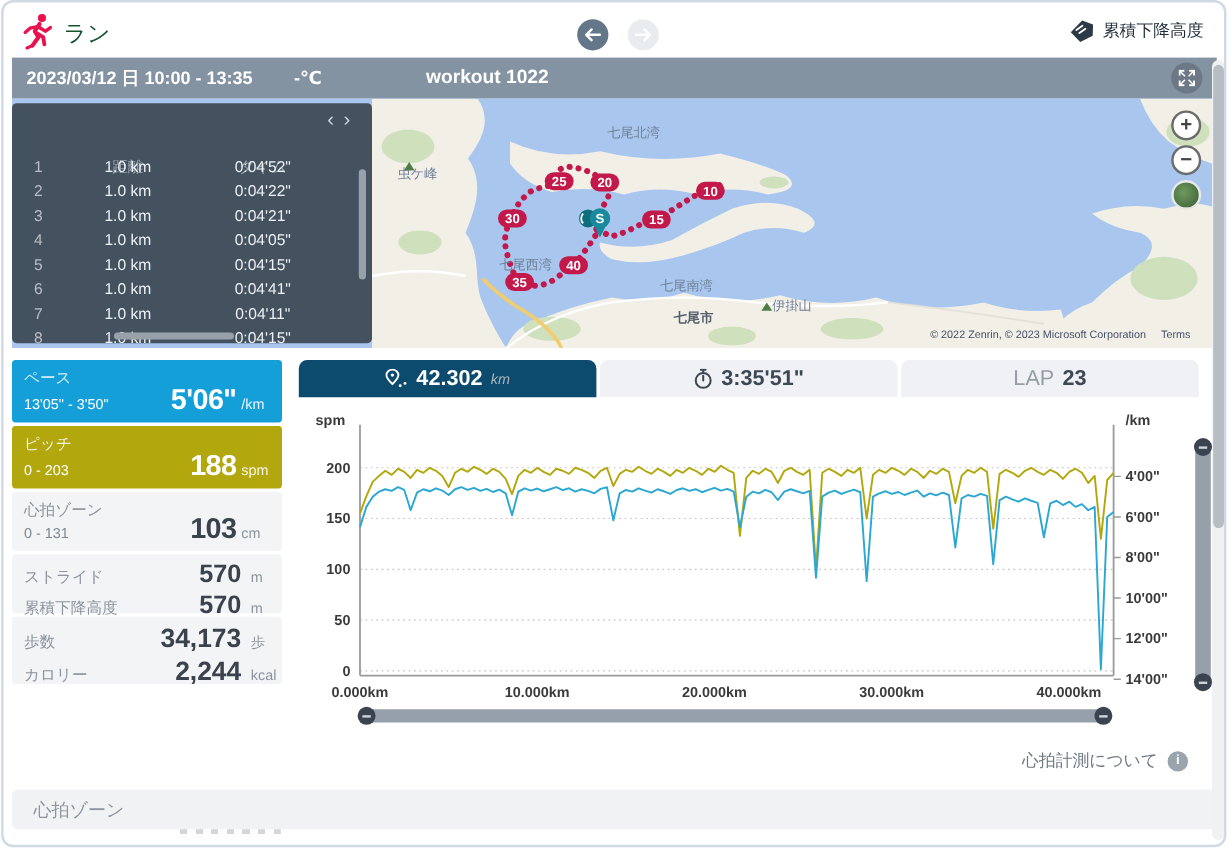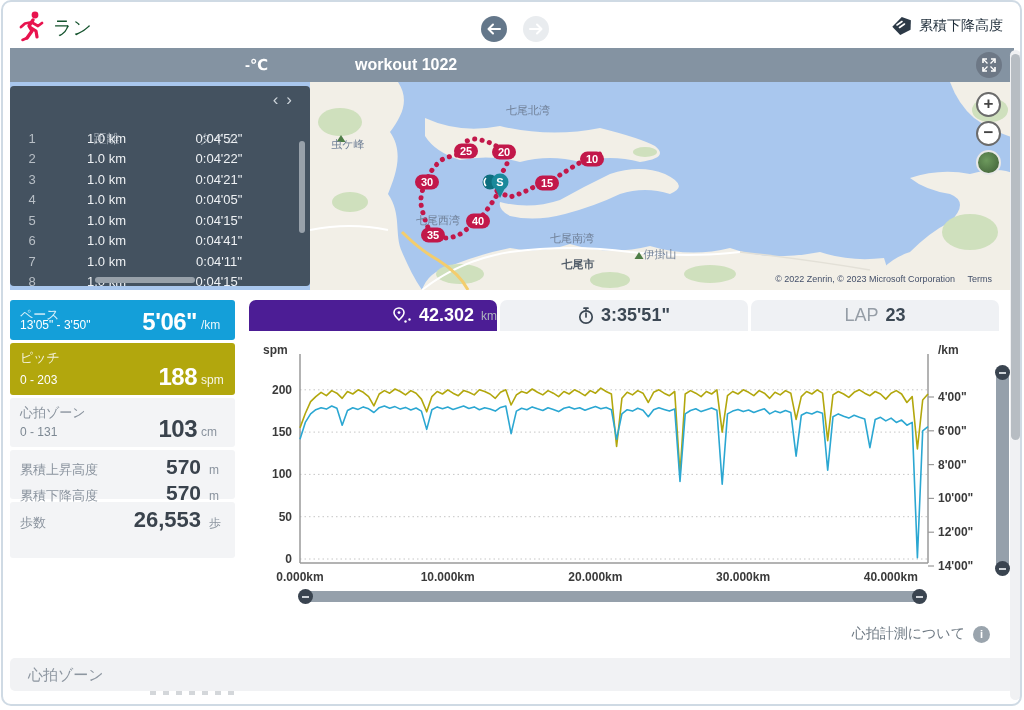--- a/index.html
+++ b/index.html
@@ -56,22 +56,22 @@
   .duo .row{display:flex;align-items:baseline;padding:1px 4px 1px 10px;}
   .duo .row .lbl2{flex:1;font-size:13px;color:#8a939e;}
   .duo .row .val2{font-size:21px;font-weight:bold;color:#3a434d;}
   .duo .row .unit2{width:30px;padding-left:8px;font-size:12px;color:#8a939e;box-sizing:border-box;}
 
   
   .panel{position:absolute;left:249px;top:300px;width:765px;height:350px;}
   .tab{position:absolute;top:0;width:248px;height:31px;border-radius:7px 7px 0 0;display:flex;align-items:center;justify-content:center;gap:7px;background:#eff1f4;color:#3c4854;}
   .tab .big{font-size:18px;font-weight:bold;}
   .tab .small{font-size:12px;color:#8a939e;}
-  .tab.active{background:#4c1d95;color:#fff;justify-content:flex-end;}
-  .tab.active .small{color:#aeb6bd;}
+  .tab.active{background:#0c4a6e;color:#fff;}
+  .tab.active .small{color:#aeb6bd;font-style:italic;}
   .chart-svg{position:absolute;left:0;top:40px;}
   .hslider{position:absolute;left:51px;top:291px;width:625px;height:11px;background:#95a0ab;border-radius:6px;}
   .vslider{position:absolute;left:747px;top:67px;width:13px;height:207px;background:#95a0ab;border-radius:7px;}
   .handle{position:absolute;width:15px;height:15px;background:#3a4450;border-radius:50%;}
   .handle::after{content:"";position:absolute;left:4px;top:7px;width:7px;height:1.5px;background:#cfd4d9;}
 
   .hr-info{position:absolute;top:625px;right:34px;display:flex;align-items:center;gap:8px;font-size:14px;color:#6e7983;z-index:5;text-align:right;}
   .info-icon{width:17px;height:17px;border-radius:50%;background:#9aa4ad;color:#fff;font-size:11px;font-weight:bold;display:flex;align-items:center;justify-content:center;font-style:normal;}
 
   .hrzone{position:absolute;left:10px;top:658px;width:1004px;height:33px;background:#f1f2f4;border-radius:5px;}
@@ -114,20 +114,21 @@
     <div class="training">
       <svg width="21" height="20" viewBox="0 0 21 20">
         <path d="M9.5 1 L19 3 L20 12.5 L10.5 19 L1.5 12 Z" fill="#2c3946" transform="rotate(8 10 10)"></path>
         <path d="M6 9 L11 5.5 M8.5 11.5 L13.5 8" stroke="#fff" stroke-width="1.6" stroke-linecap="round"></path>
       </svg>
       <span>累積下降高度</span>
     </div>
   </div>
 
   <div class="headerbar">
+    <div class="hb-text" style="left:12px">2023/03/12 日 10:00 - 13:35</div>
     <div class="hb-text" style="left:235px">-℃</div>
     <div class="hb-text" style="left:345px;font-size:16px">workout 1022</div>
     <div class="fullscreen-btn">
       <svg width="14" height="14" viewBox="0 0 14 14">
         <path d="M1 5 V1 H5 M9 1 H13 V5 M13 9 V13 H9 M5 13 H1 V9" stroke="#fff" stroke-width="1.6" fill="none"></path>
         <path d="M1 1 L5.5 5.5 M13 1 L8.5 5.5 M13 13 L8.5 8.5 M1 13 L5.5 8.5" stroke="#fff" stroke-width="1.3"></path>
       </svg>
     </div>
   </div>
 
@@ -256,55 +257,60 @@
             <div class="d">1.0 km</div>
             <div class="t">0:04'15"</div>
           </div>
         </div>
       <div class="lt-vscroll"></div>
       <div class="lt-hscroll"></div>
     </div>
   </div>
 
   <div class="stats">
-    <div class="tile blue" style="height:40px">
+    <div class="tile blue" style="height:52px">
       <div class="lbl">ペース</div>
       <div class="rng">13'05" - 3'50"</div>
       <div class="val">5'06"</div>
       <div class="unit">/km</div>
     </div>
     <div class="tile olive" style="height:52px">
       <div class="lbl">ピッチ</div>
       <div class="rng">0 - 203</div>
       <div class="val">188</div>
       <div class="unit">spm</div>
     </div>
     <div class="tile" style="height:49px">
       <div class="lbl">心拍ゾーン</div>
       <div class="rng">0 - 131</div>
       <div class="val">103</div>
       <div class="unit">cm</div>
     </div>
     <div class="tile duo" style="height:41px">
       <div class="row">
-        <div class="lbl2">累積上昇高度</div>
+        <div class="lbl2">ストライド</div>
         <div class="val2">570</div>
         <div class="unit2">m</div>
       </div>
       <div class="row">
         <div class="lbl2">累積下降高度</div>
         <div class="val2">570</div>
         <div class="unit2">m</div>
       </div>
     </div>
     <div class="tile duo" style="height:48px">
       <div class="row">
         <div class="lbl2">歩数</div>
-        <div class="val2" style="font-size:22px">26,553</div>
+        <div class="val2" style="font-size:22px">34,173</div>
         <div class="unit2">歩</div>
+      </div>
+      <div class="row">
+        <div class="lbl2">カロリー</div>
+        <div class="val2" style="font-size:22px">2,244</div>
+        <div class="unit2">kcal</div>
       </div>
     </div>
   </div>
 
   <div class="panel">
     <div class="tab active" style="left:0">
       <svg width="19" height="17" viewBox="0 0 19 17">
         <path d="M6 1 C8.8 1 11 3 11 5.6 C11 8.5 6 13 6 13 C6 13 1 8.5 1 5.6 C1 3 3.2 1 6 1 Z" fill="none" stroke="#fff" stroke-width="1.6"></path>
         <circle cx="6" cy="5.6" r="1.4" fill="#fff"></circle>
         <circle cx="12.5" cy="14.5" r="1.2" fill="#fff"></circle>

